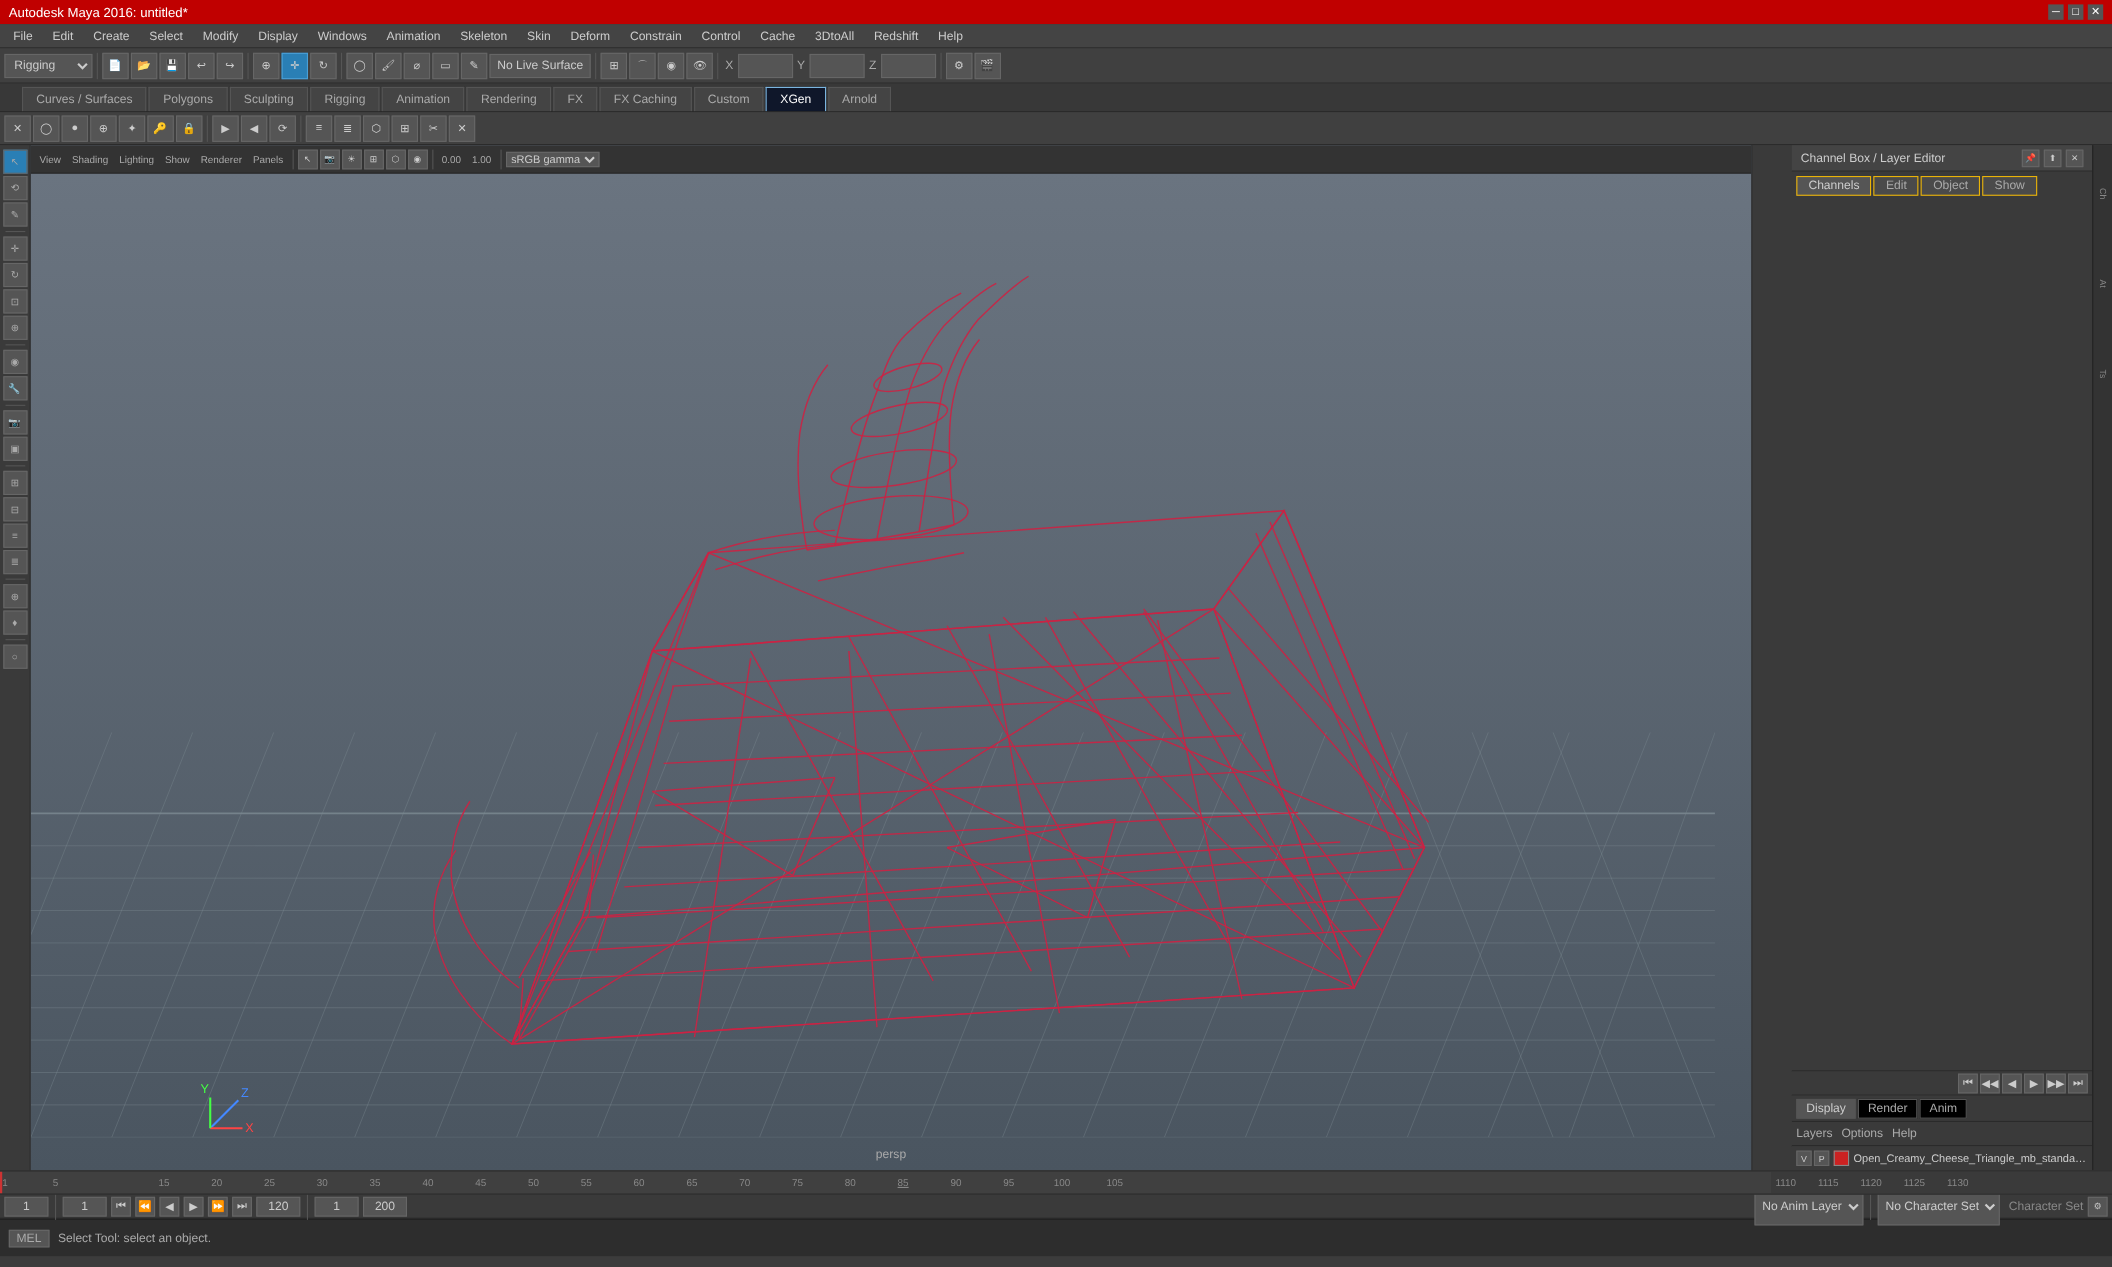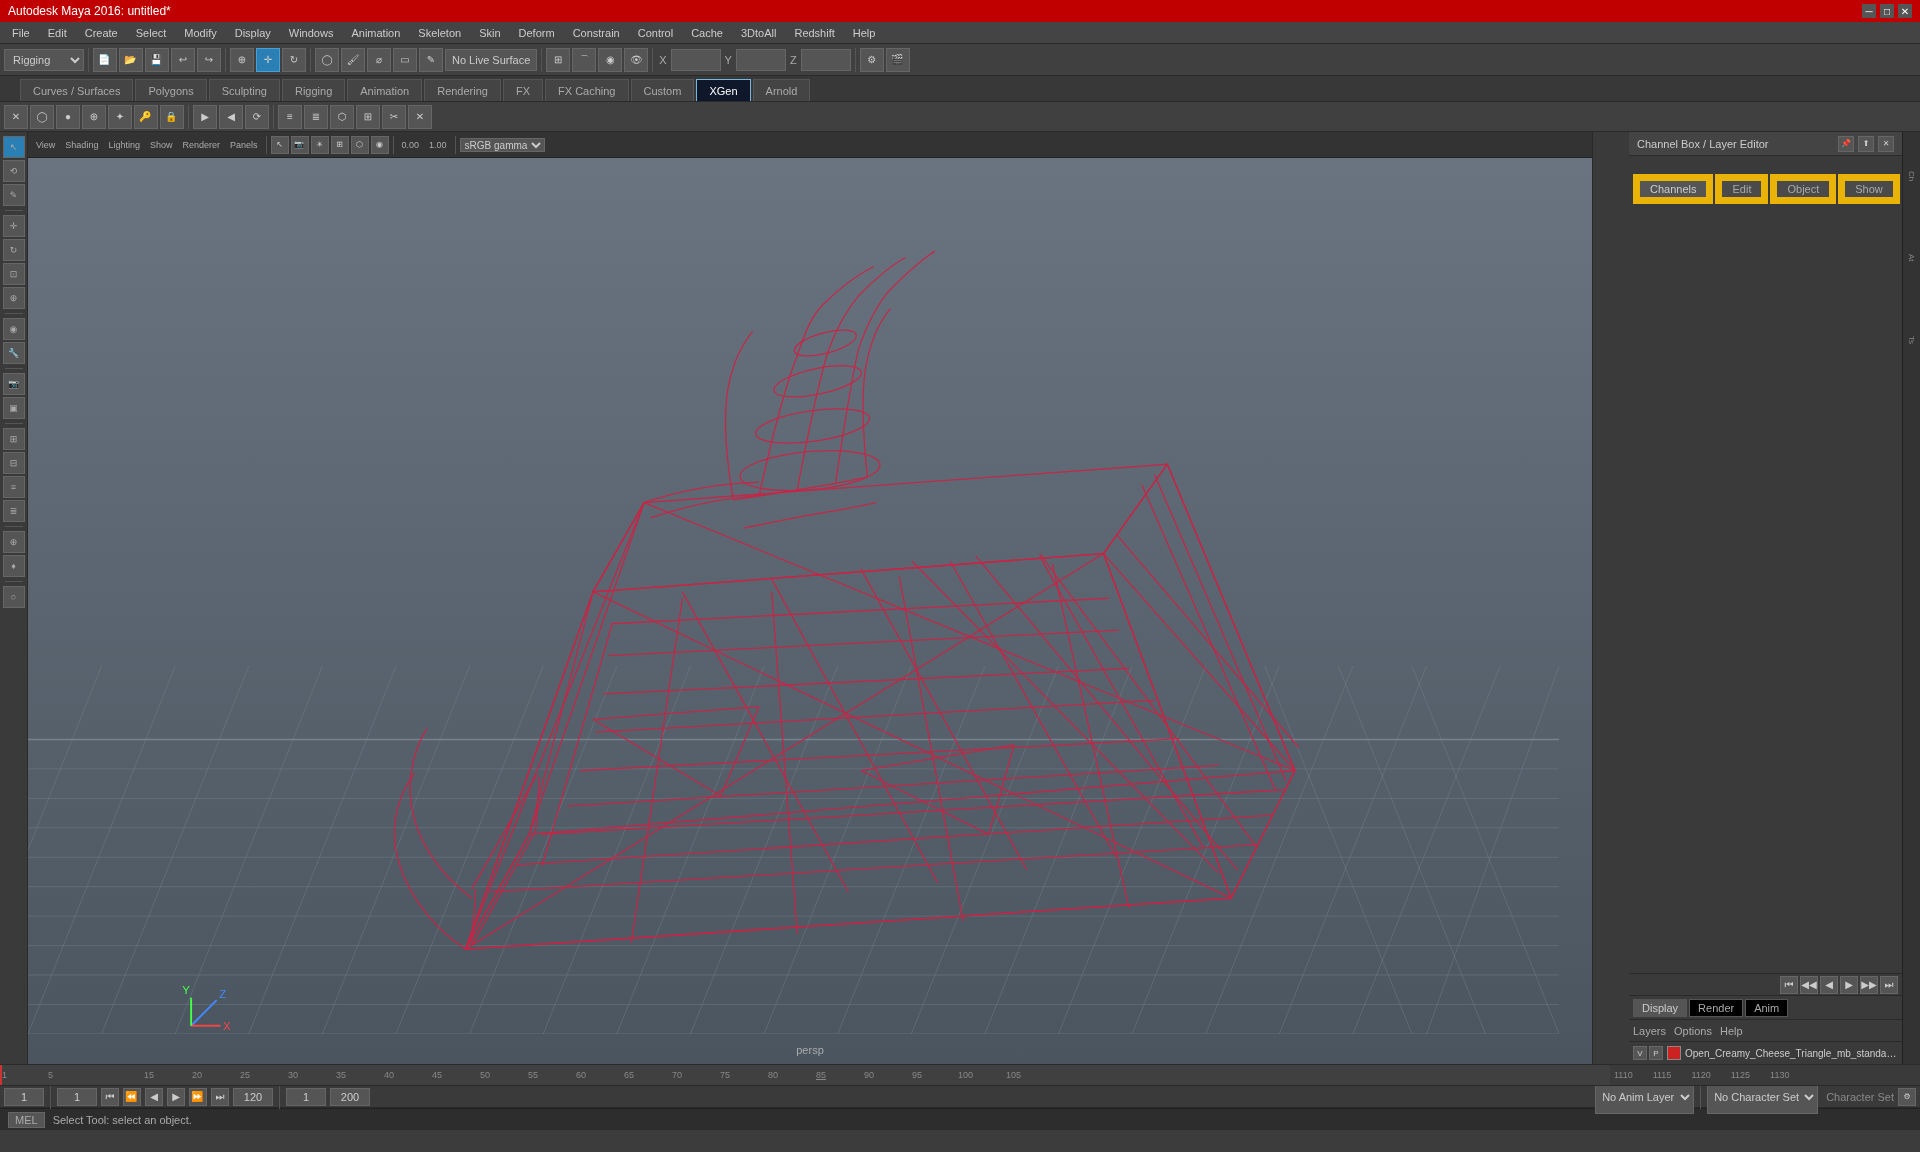--- a/index.html
+++ b/index.html
@@ -293,25 +293,24 @@
       justify-content: space-between;
     }
     #channel-box-tabs {
       display: flex;
       gap: 2px;
       padding: 4px 4px 0 4px;
     }
     .cb-tab {
       padding: 2px 10px;
       background: #4a4a4a;
-      border: 7px solid #eab308;
+      border: 1px solid #eab308;
       color: #aaa;
       font-size: 11px;
       cursor: pointer;
-      margin-top: 14px;
     }
     .cb-tab.active { background: #555; color: #ccc; }
     #channel-box-content {
       flex: 1;
       padding: 4px;
       overflow-y: auto;
     }
 
     
     #far-right {
@@ -372,21 +371,21 @@
       cursor: pointer;
       display: flex;
       align-items: center;
       justify-content: center;
       font-size: 10px;
     }
 
     
     #status-bar {
       width: 100%;
-      height: 22px;
+      height: 34px;
       background: #2d2d2d;
       display: flex;
       align-items: center;
       padding: 0 8px;
       gap: 8px;
       border-top: 1px solid #222;
     }
     #status-bar-label {
       color: #aaa;
       font-size: 11px;

